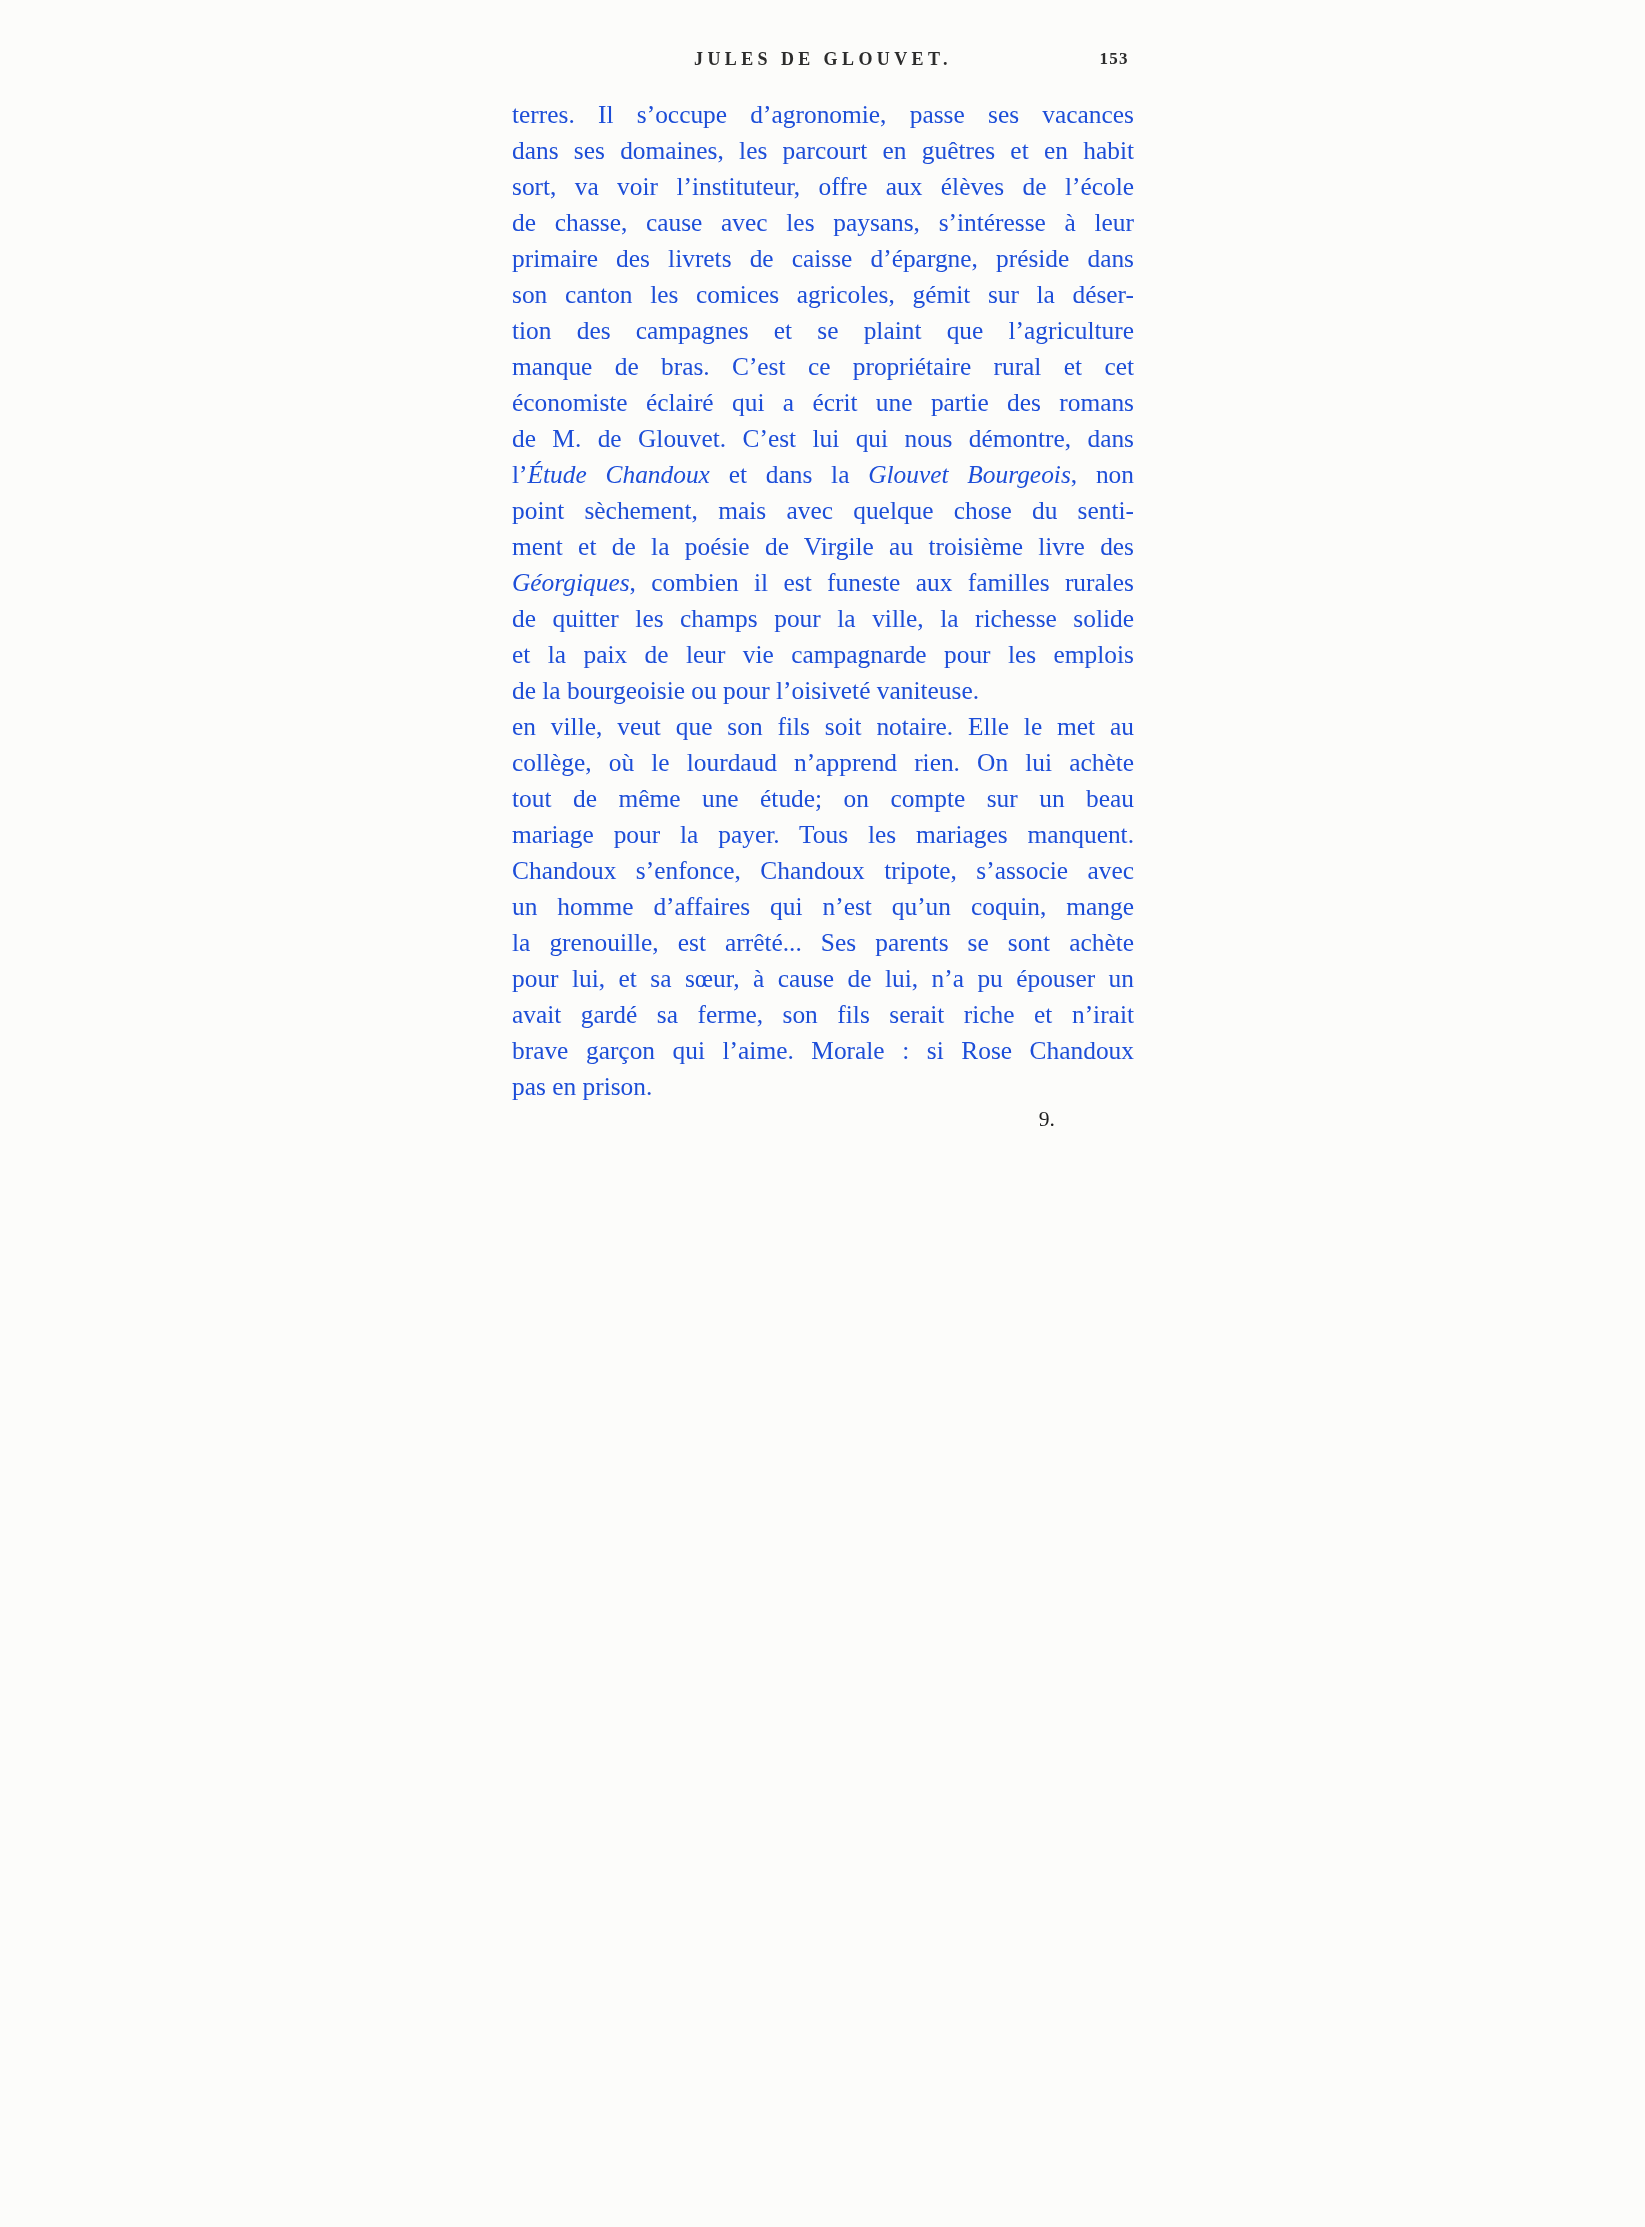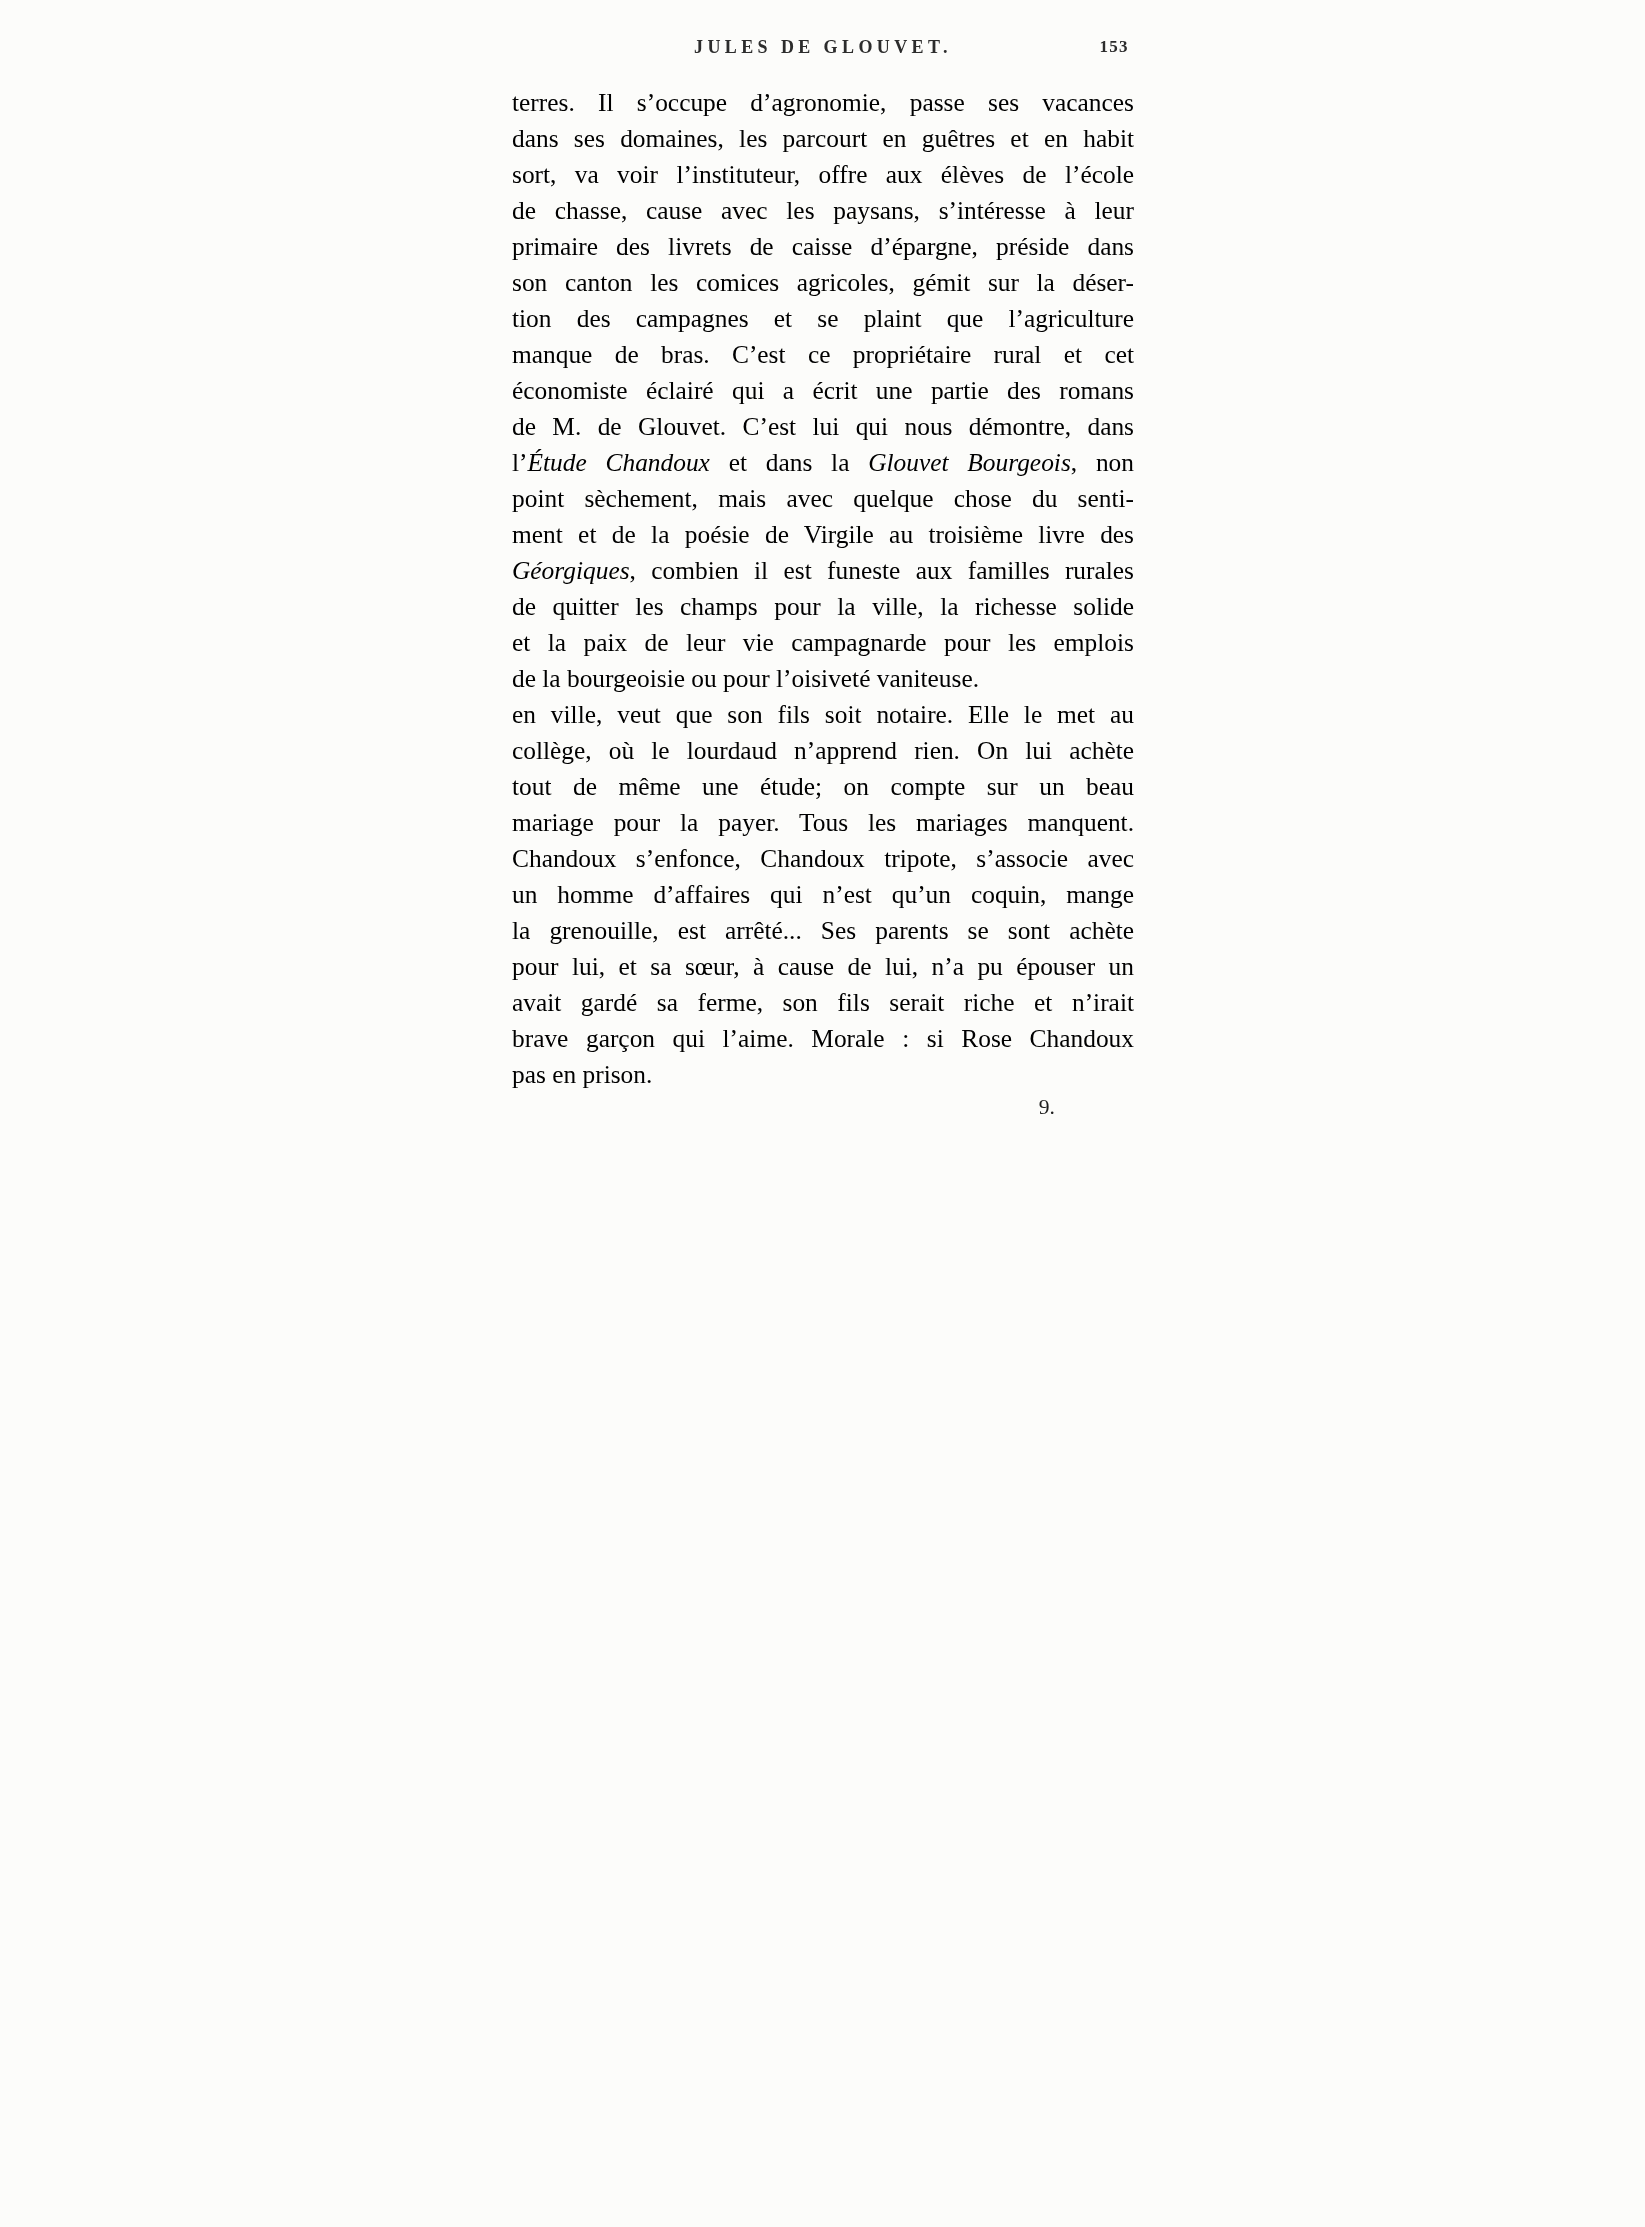--- a/index.html
+++ b/index.html
@@ -13,21 +13,21 @@
     height: 2227px;
     margin: 0 auto;
     background: #fcfcfa;
     font-family: "Liberation Serif", "DejaVu Serif", serif;
     color: #232323;
     overflow: hidden;
   }
   .column {
     position: relative;
     width: 622px;
-    margin: 4px auto;
+    margin: 16px auto;
     padding-top: 33px;
   }
   .header {
     position: relative;
     height: 29px;
     text-align: center;
   }
   .running-title {
     font-size: 18px;
     font-weight: bold;
@@ -41,21 +41,21 @@
     top: 0;
     font-size: 17px;
     font-weight: bold;
     letter-spacing: 1.3px;
     color: #2c2c2c;
   }
   .text-block {
     margin-top: 18px;
     font-size: 25.4px;
     line-height: 36px;
-    color: #000000;
+    color: #1d4ed8;
   }
   .para { margin: 0; }
   .line {
     text-align: justify;
     text-align-last: justify;
     white-space: normal;
   }
   .line.last {
     text-align-last: left;
   }

